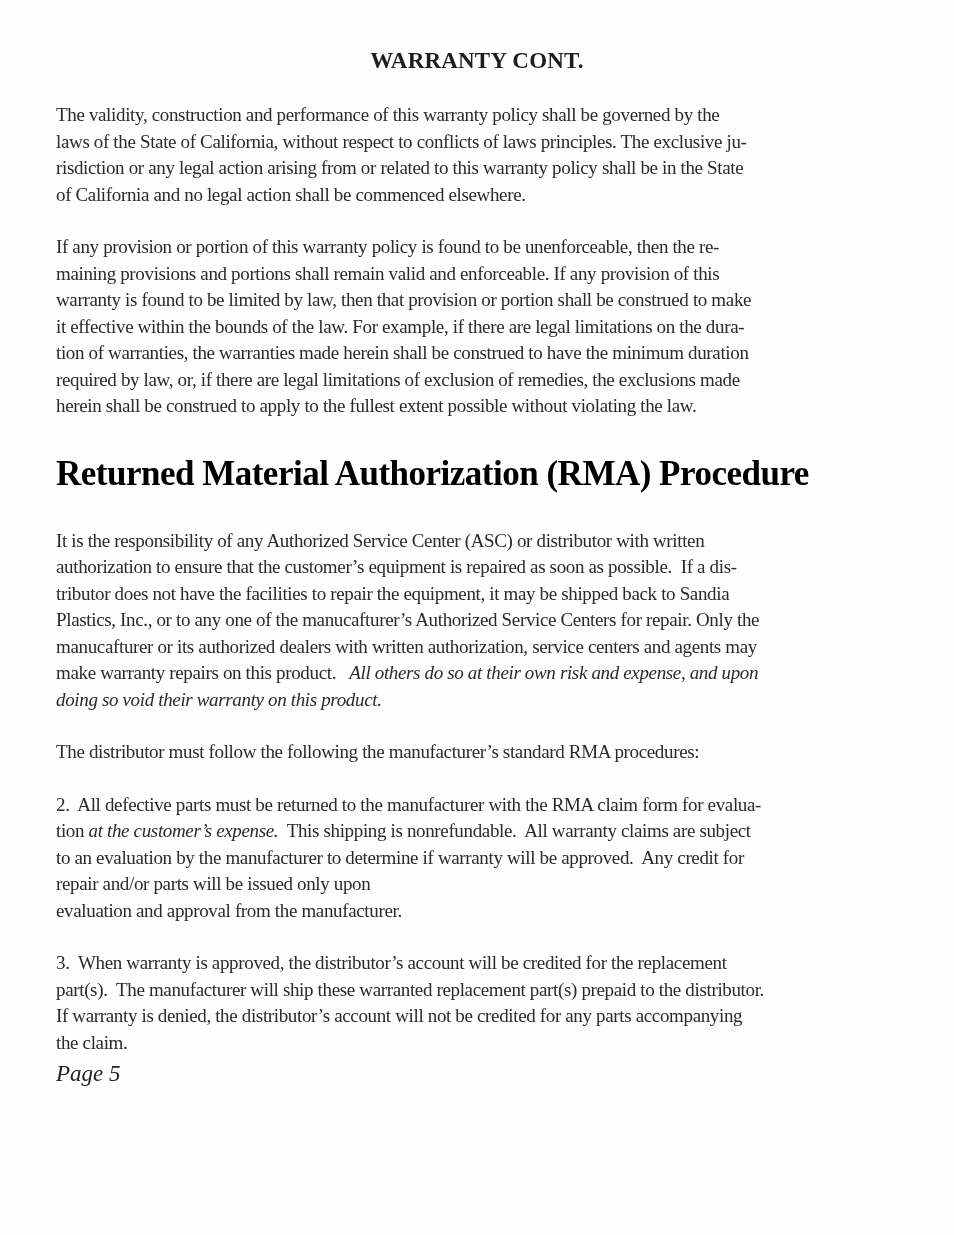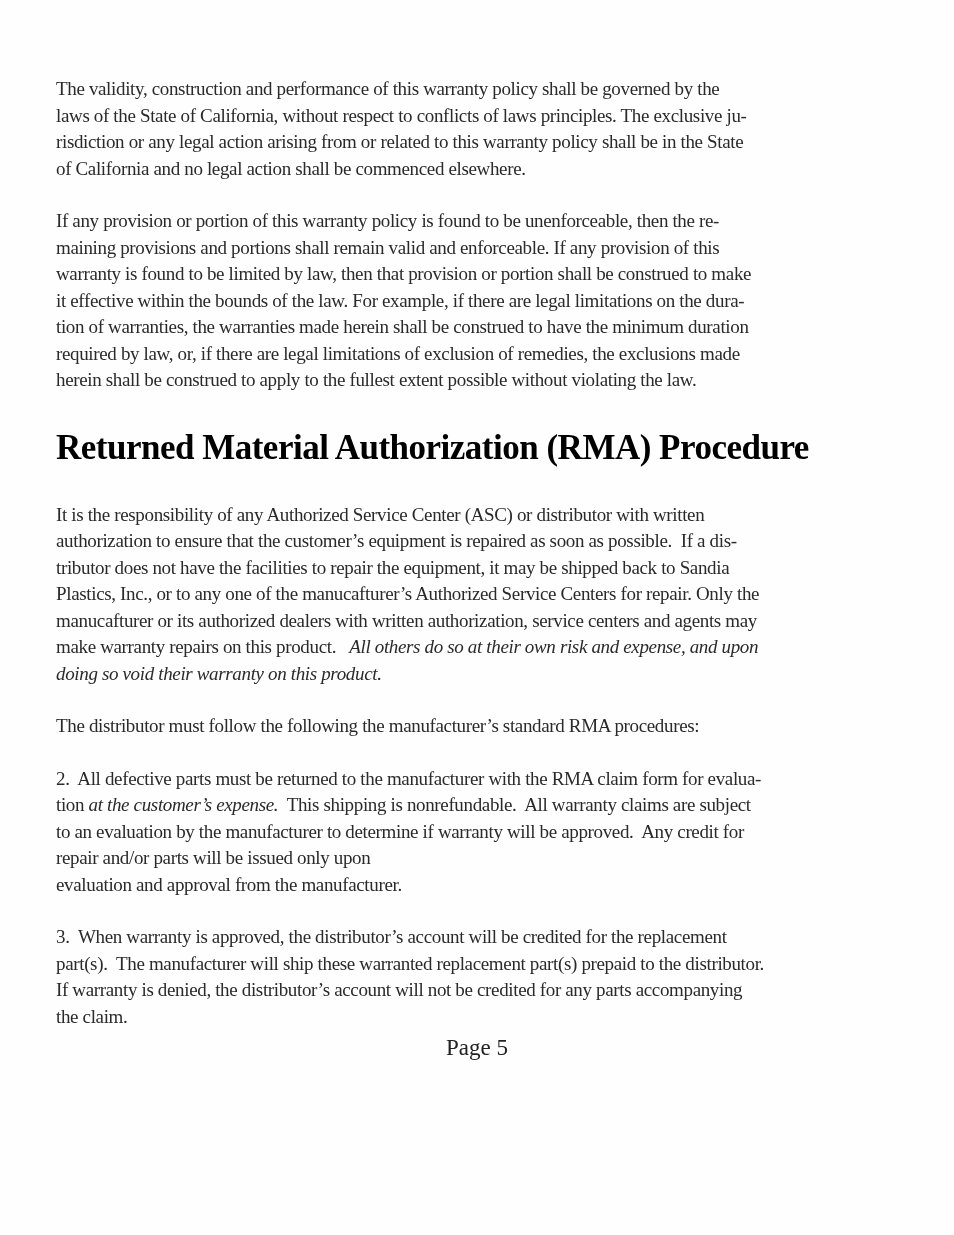--- a/index.html
+++ b/index.html
@@ -51,32 +51,33 @@
     white-space: pre;
   }
   .mt-p3 { margin-top: 31px; }
   .mt-p4 { margin-top: 26px; }
   .mt-s1 { margin-top: 25px; }
   .mt-s2 { margin-top: 26px; }
   .mt-s3 { margin-top: 26px; }
   .it { font-style: italic; }
   .page-number {
     margin: 4px 0 0 0;
-    text-align: center;
     font-size: 23px;
+    font-style: italic;
     line-height: 28px;
     color: #222222;
     white-space: pre;
   }
 </style>
 </head>
 <body>
 
 <div class="page">
 
+  <h1 class="doc-title">WARRANTY CONT.</h1>
 
   <p class="body-text mt-p2">The validity, construction and performance of this warranty policy shall be governed by the
 laws of the State of California, without respect to conflicts of laws principles. The exclusive ju-
 risdiction or any legal action arising from or related to this warranty policy shall be in the State
 of California and no legal action shall be commenced elsewhere.</p>
 
   <p class="body-text mt-p1">If any provision or portion of this warranty policy is found to be unenforceable, then the re-
 maining provisions and portions shall remain valid and enforceable. If any provision of this
 warranty is found to be limited by law, then that provision or portion shall be construed to make
 it effective within the bounds of the law. For example, if there are legal limitations on the dura-

